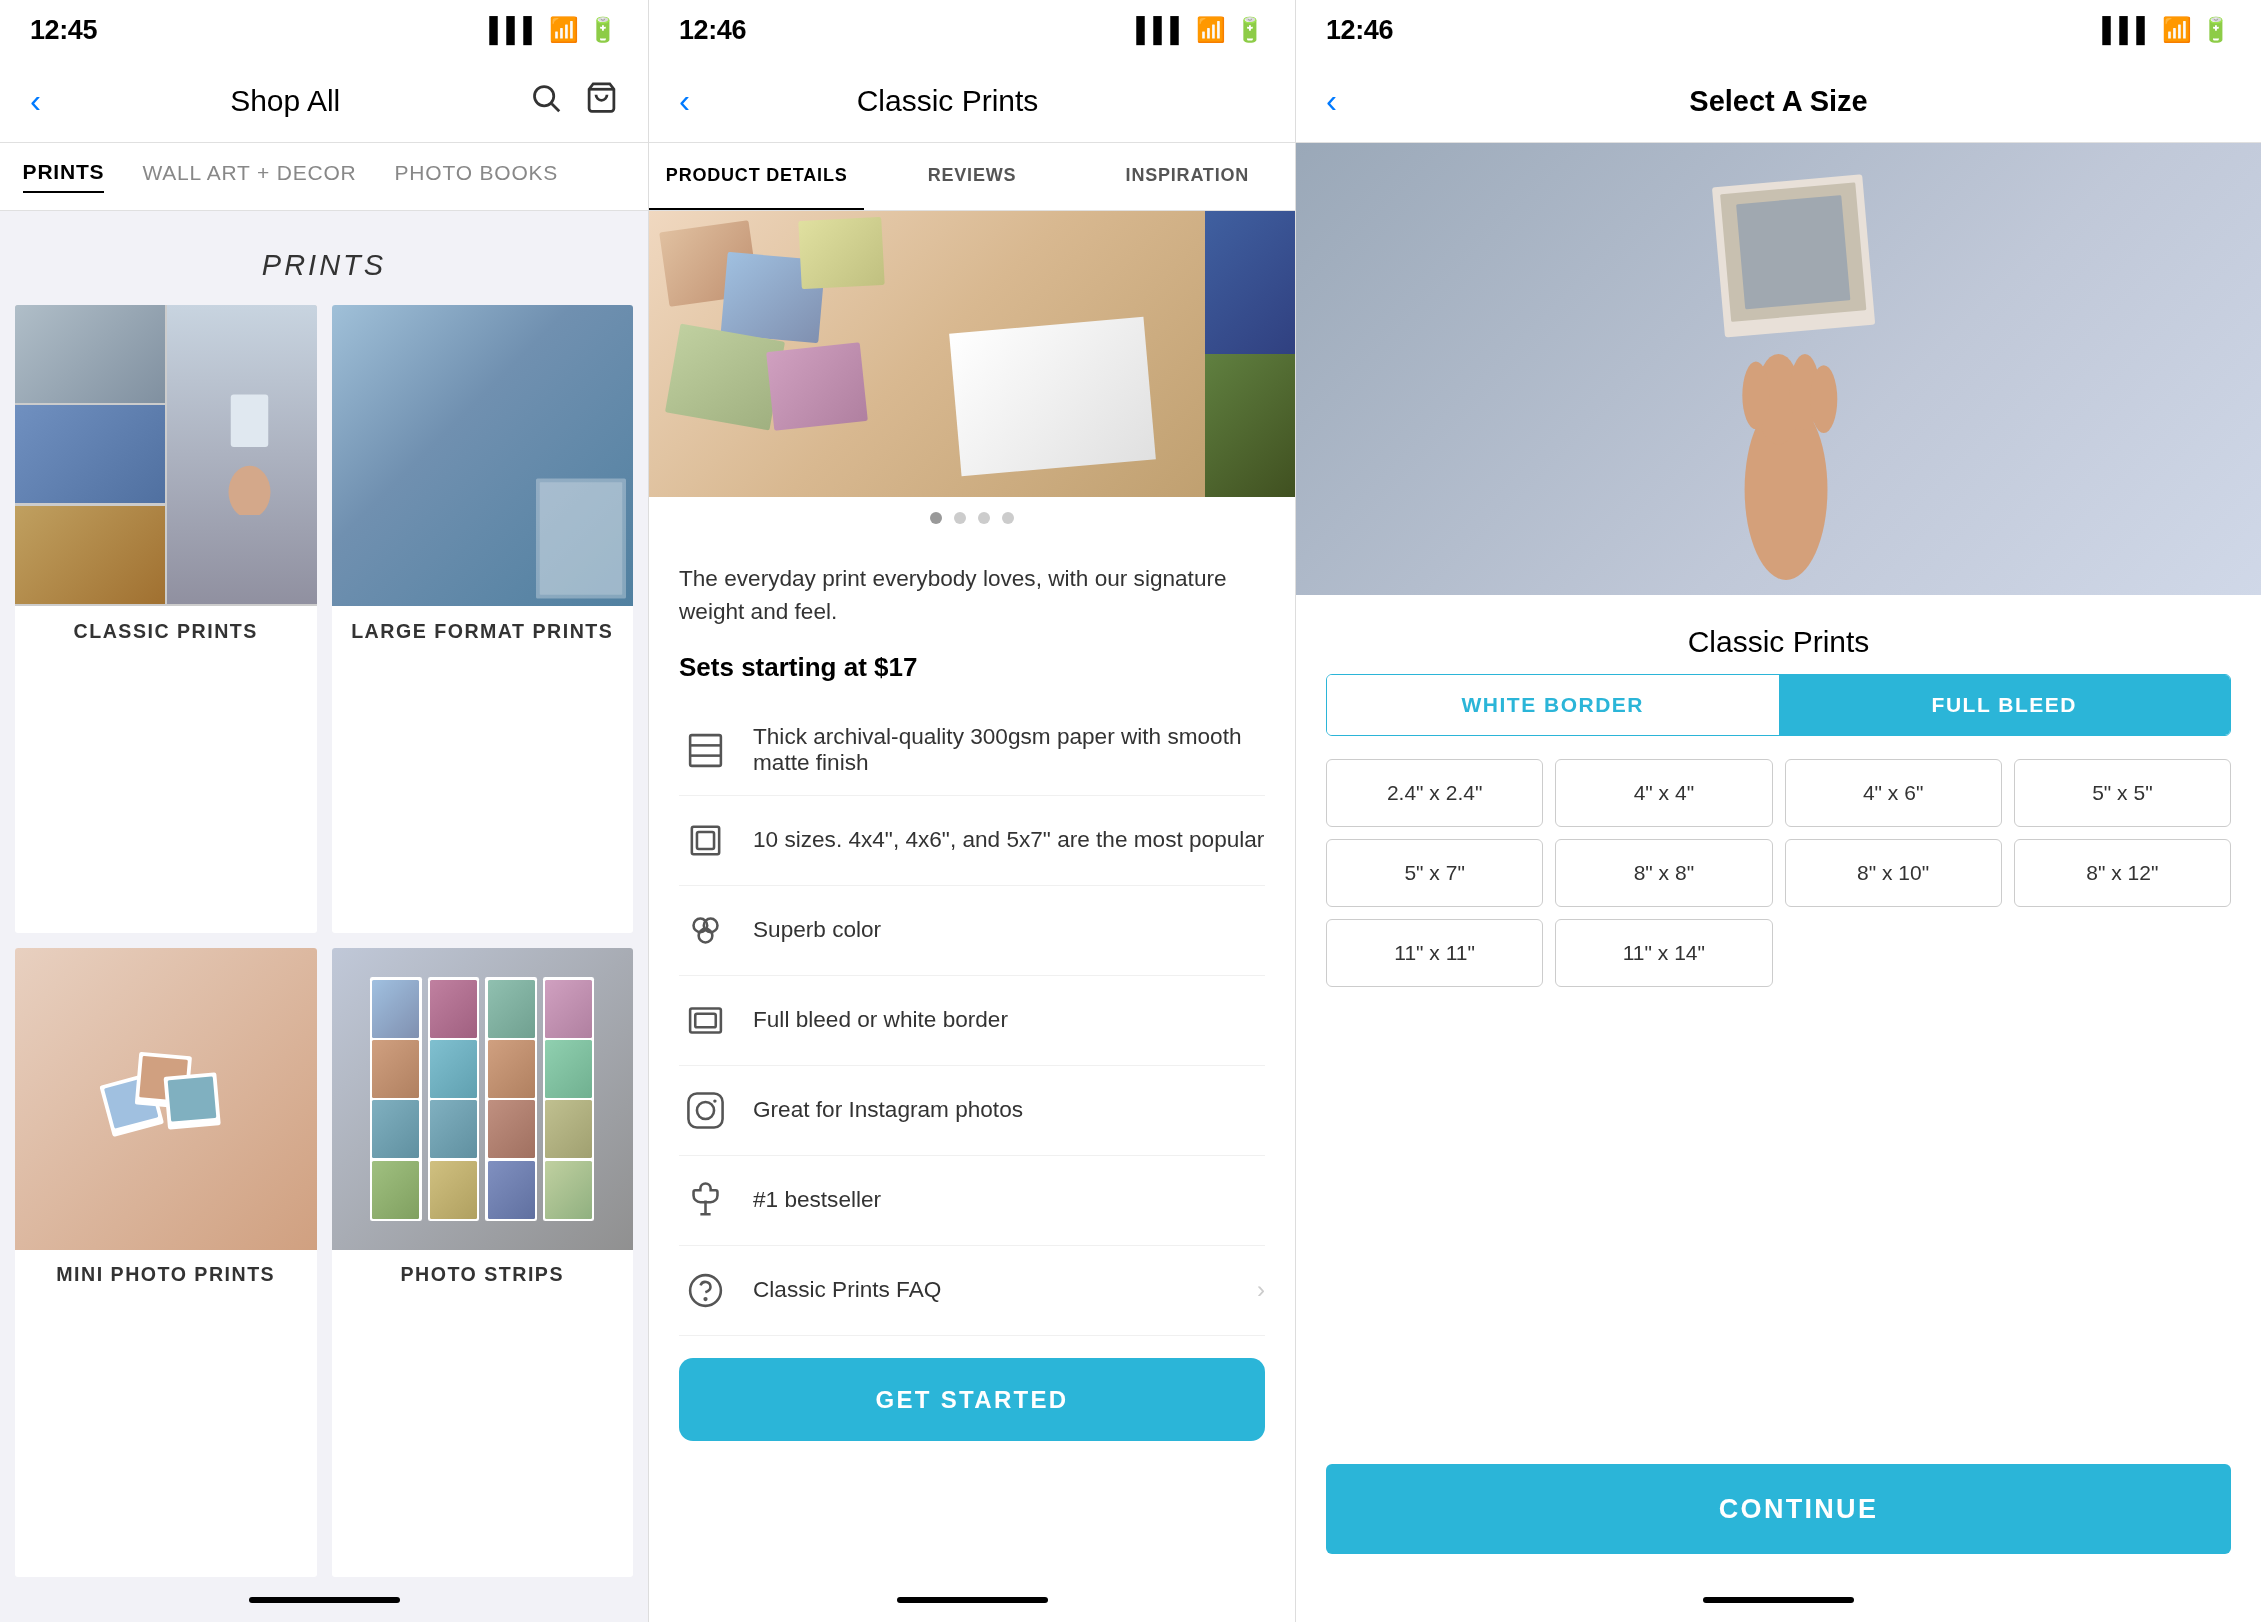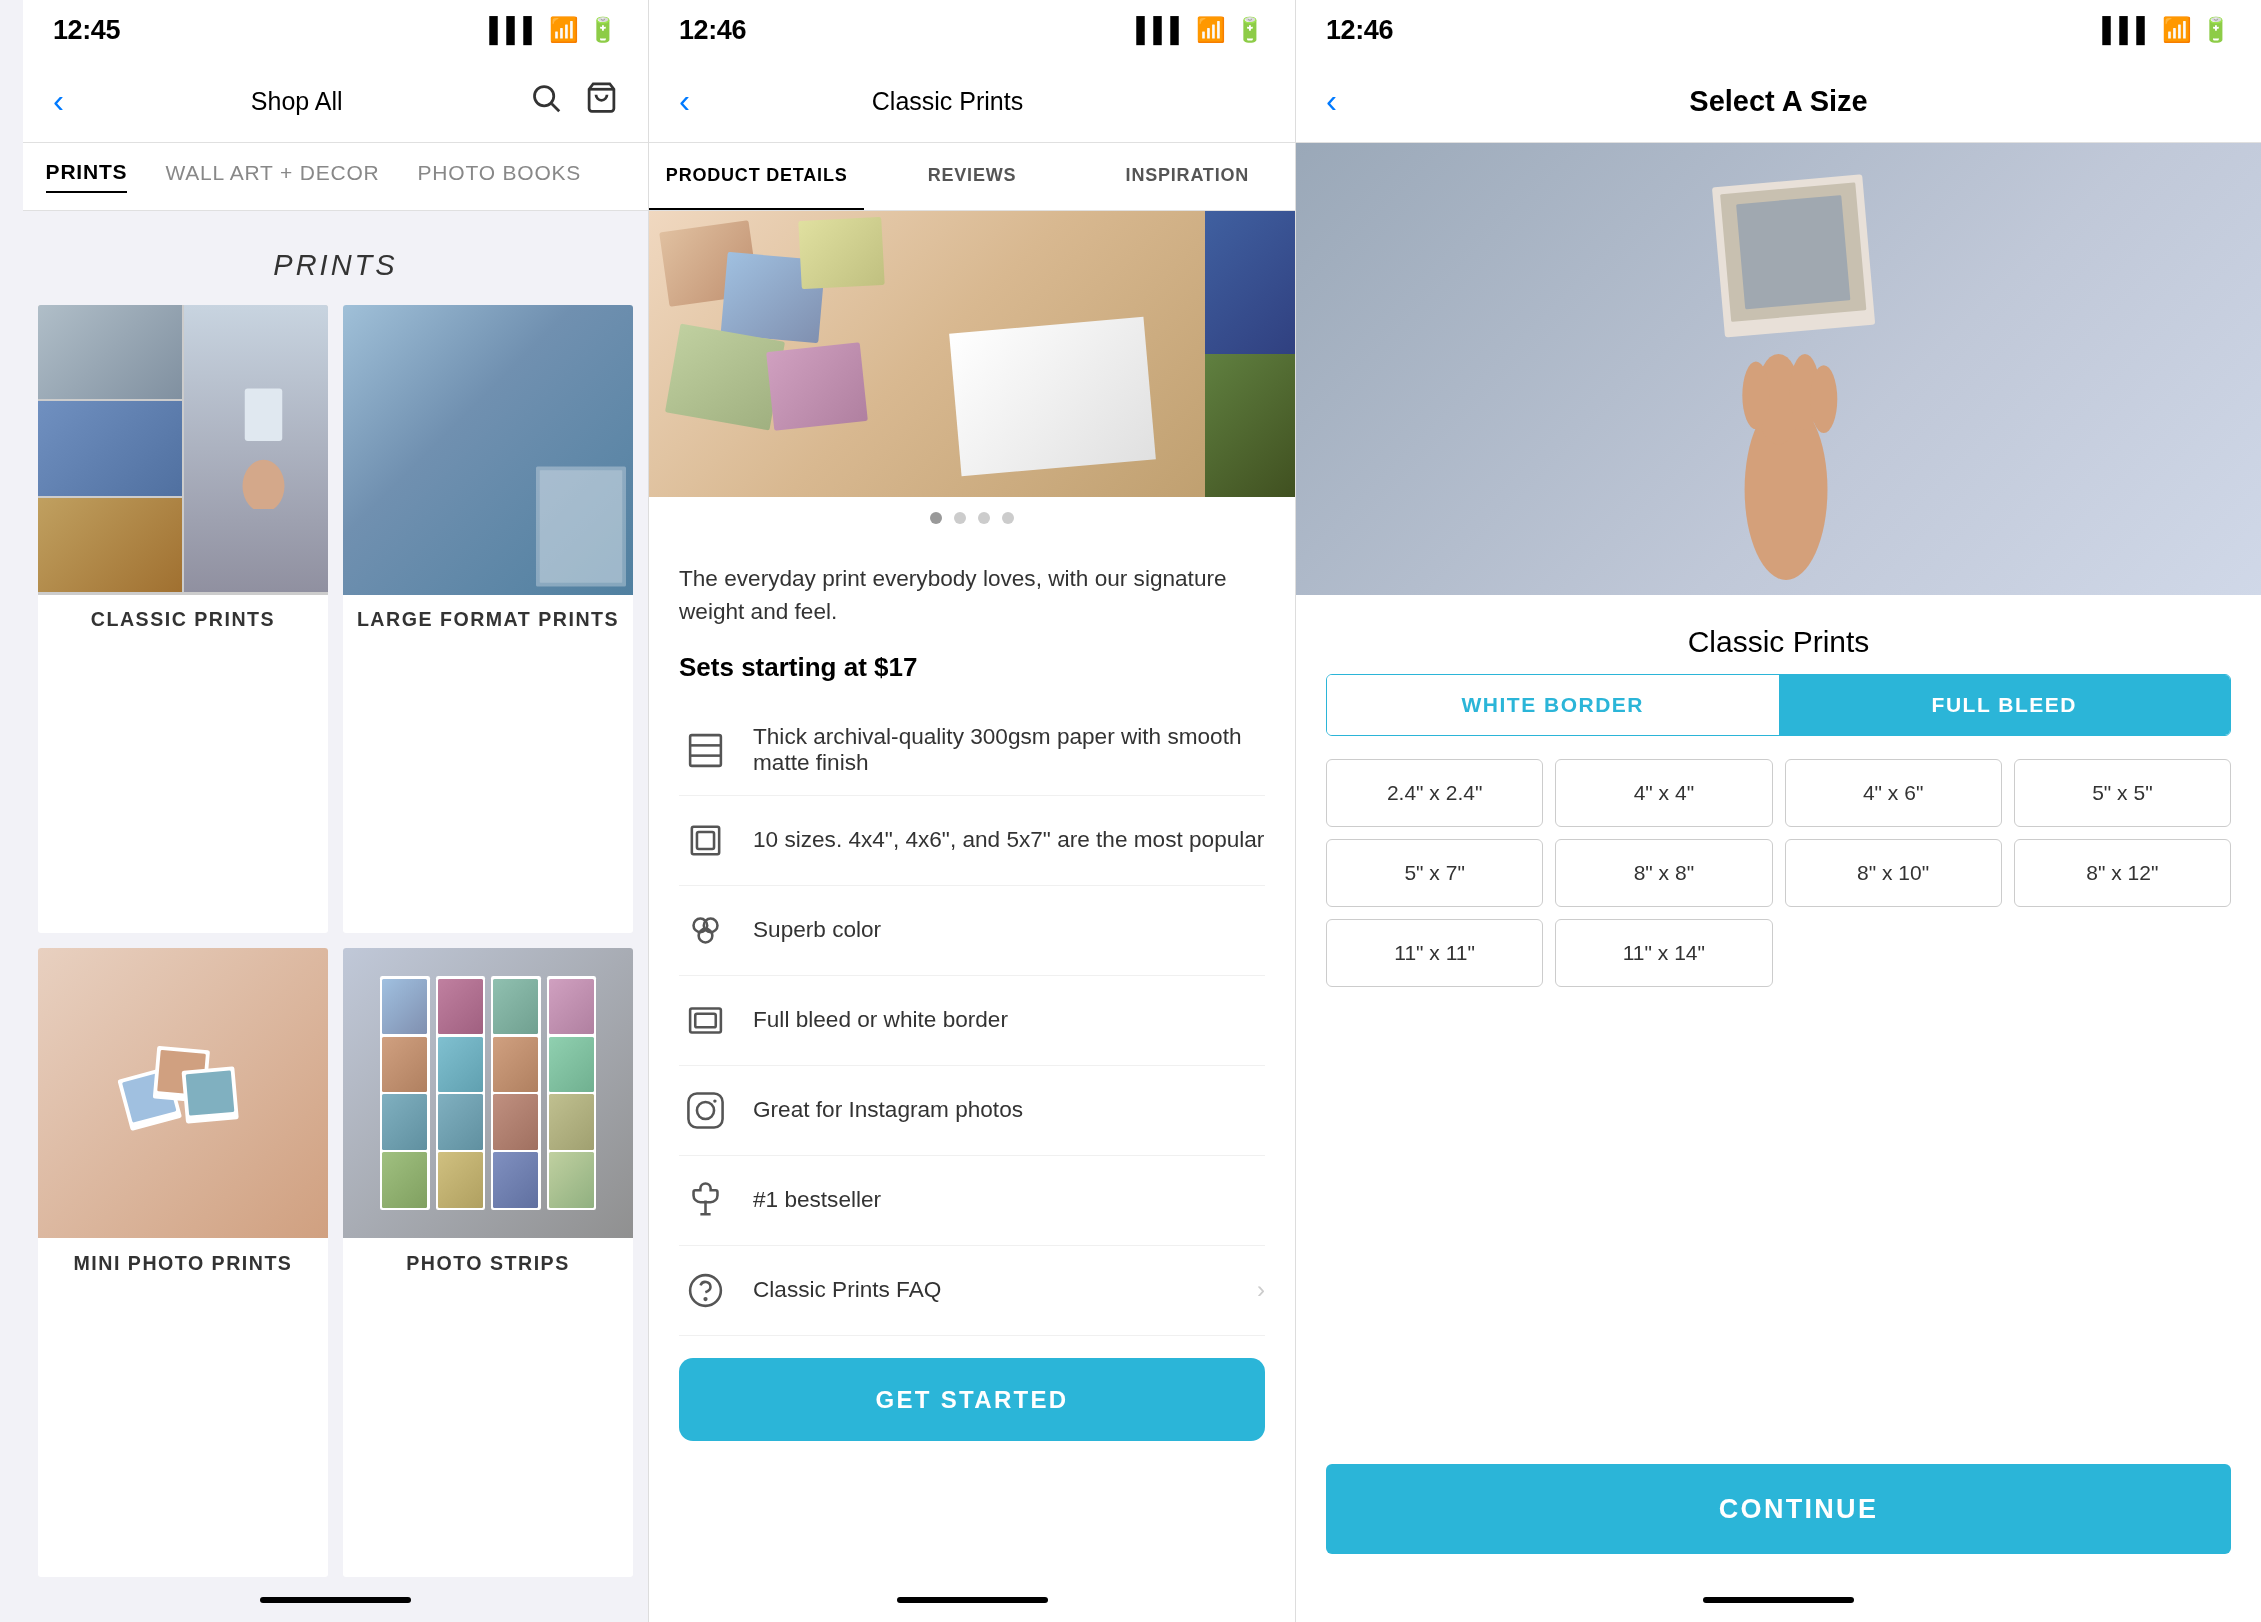--- a/index.html
+++ b/index.html
@@ -32,34 +32,33 @@
       font-size: 24px;
       font-weight: 600;
     }
     .status-bar .time { font-size: 27px; font-weight: 700; letter-spacing: -0.4px; }
     .status-icons { display: flex; align-items: center; gap: 9px; }
 
     
     #panel1 {
       width: 648px;
       background: #f2f2f7;
-      padding-left: 23px;
     }
     #panel1 .status-bar { background: #fff; }
 
     .nav-bar {
       height: 83px;
       background: #fff;
       display: flex;
       align-items: center;
       justify-content: space-between;
       padding: 0 30px;
       border-bottom: 0.8px solid #e0e0e0;
     }
-    .nav-title { font-size: 25px; font-weight: 400; color: #000; }
+    .nav-title { font-size: 30px; font-weight: 400; color: #000; }
     .nav-icons { display: flex; gap: 22.6px; align-items: center; }
     .nav-icon { font-size: 33px; color: #333; cursor: pointer; }
     .nav-back { font-size: 33px; color: #007aff; cursor: pointer; }
 
     .tab-bar {
       height: 68px;
       background: #fff;
       display: flex;
       align-items: center;
       border-bottom: 1.5px solid #e0e0e0;

